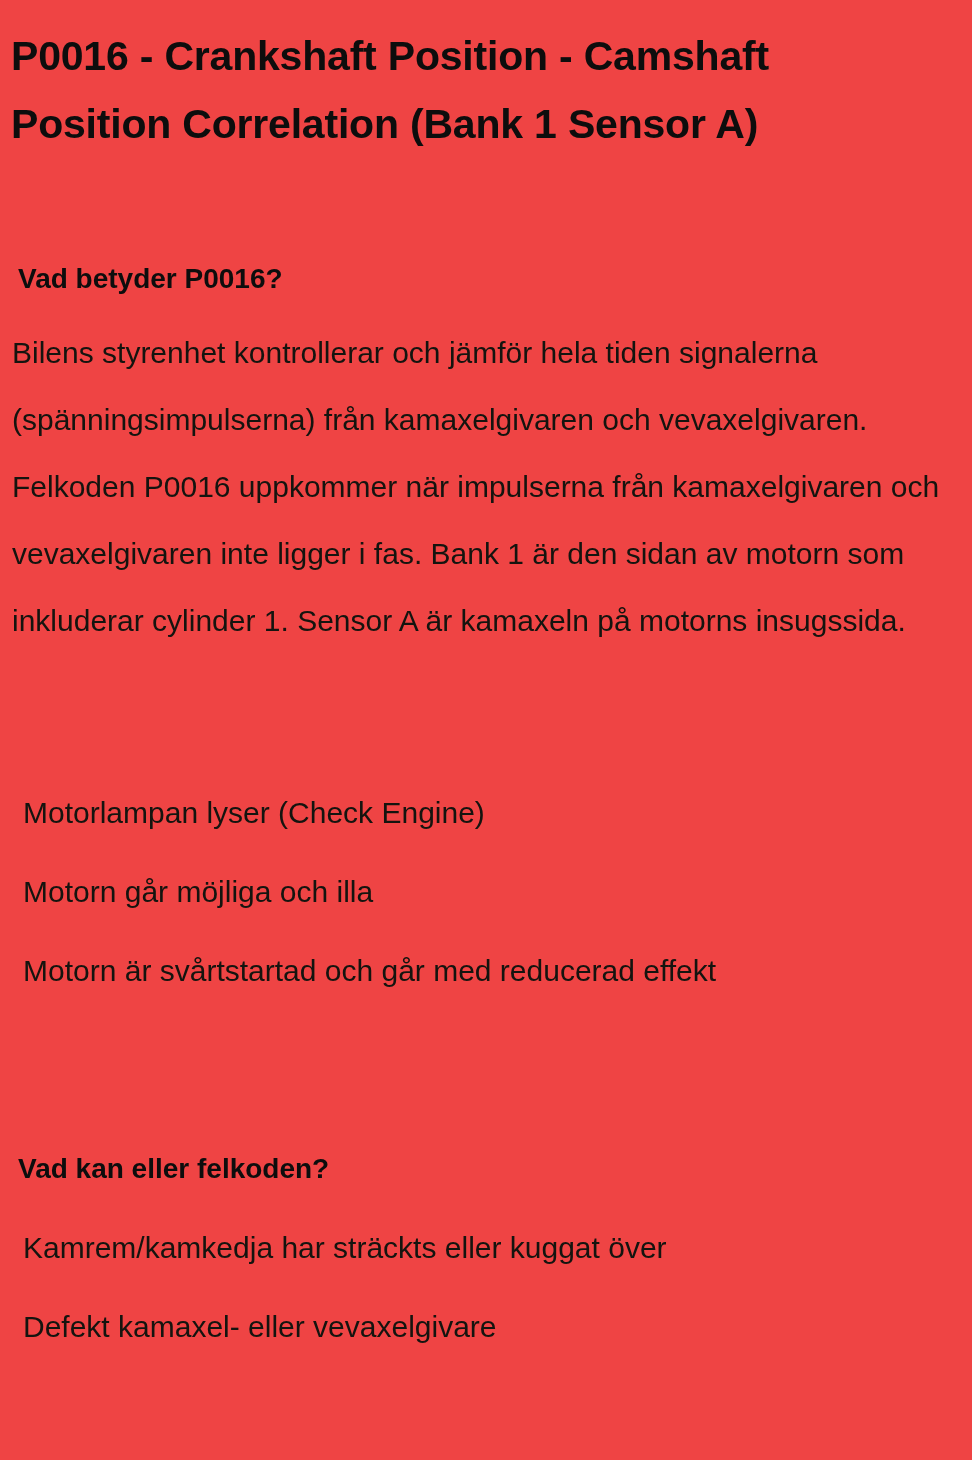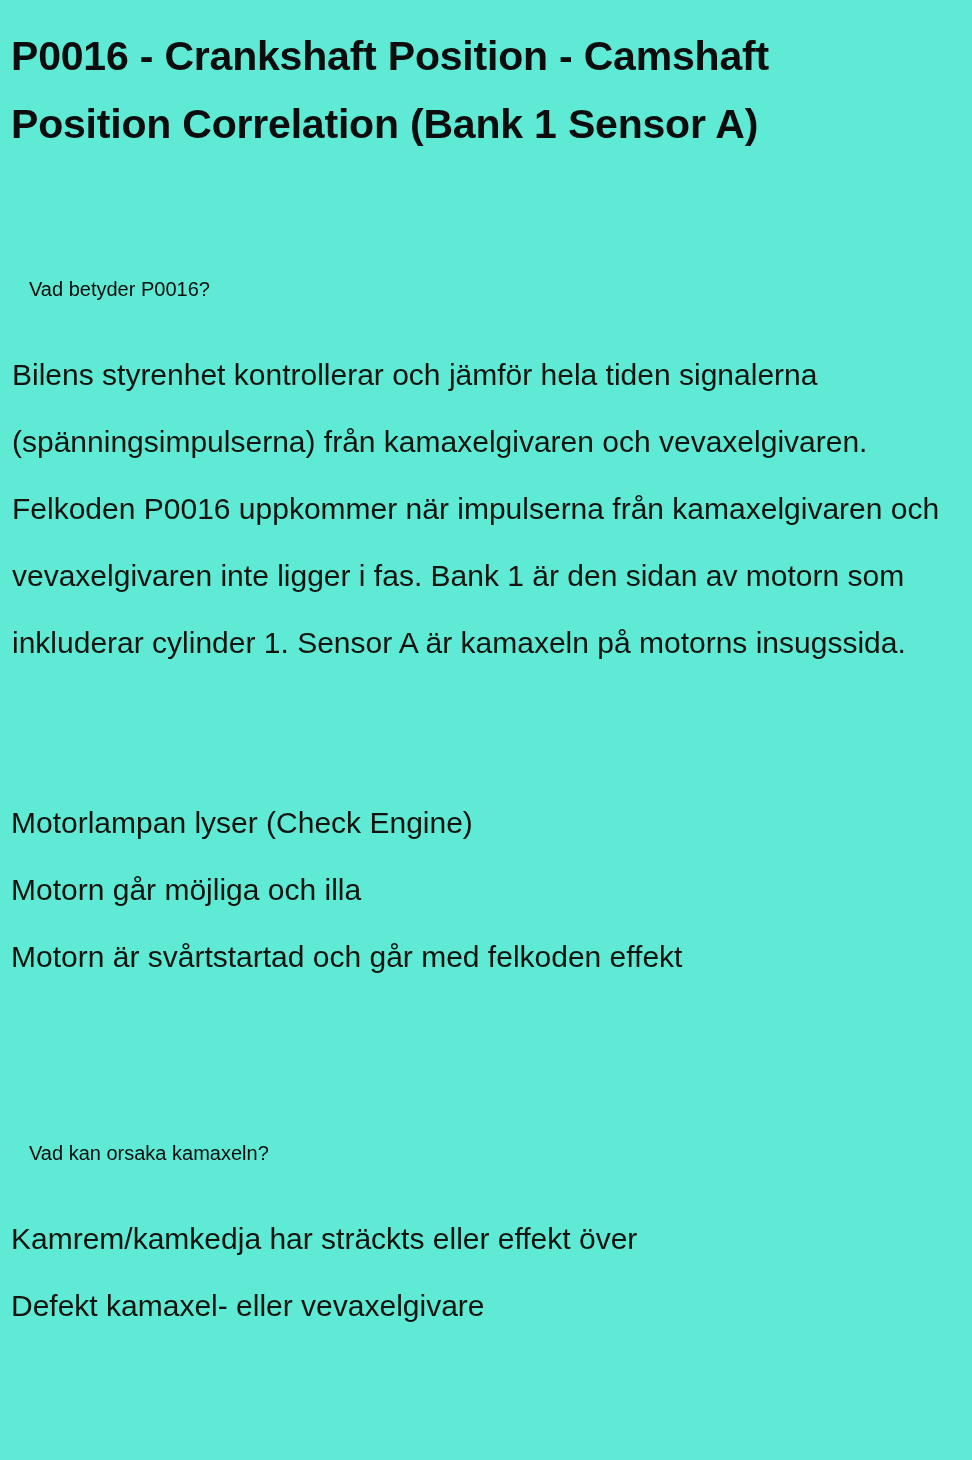--- a/index.html
+++ b/index.html
@@ -13,64 +13,64 @@
     overflow: hidden;
     font-family: "Liberation Sans", "DejaVu Sans", sans-serif;
     color: #111111;
     -webkit-font-smoothing: antialiased;
   }
   .page {
     box-sizing: border-box;
     width: 972px;
     height: 1460px;
     padding: 0 6px 0 11px;
-    background: #5eead4;
+    background: #ef4444;
   }
 
   .doc-title {
     margin: 0;
     padding-top: 22px;
     font-size: 41px;
     font-weight: 700;
     line-height: 68px;
     letter-spacing: -0.2px;
     color: #0d0d0d;
     max-width: 900px;
   }
 
   .section {
     margin: 0;
   }
   .section-gap-large { height: 80px; }
   .section-gap-block { height: 112px; }
 
   .section-heading {
-    margin: 18px;
-    font-size: 20px;
-    font-weight: 400;
+    margin: 7px;
+    font-size: 28px;
+    font-weight: 700;
     line-height: 67px;
     color: #0d0d0d;
   }
 
   .body-paragraph {
     margin: 1px;
     font-size: 30px;
     font-weight: 400;
     line-height: 67px;
     color: #14140f;
     max-width: 958px;
   }
 
   .plain-list {
     margin: 0;
     padding: 0;
     list-style: none;
   }
   .plain-list li {
-    margin: 0;
+    margin: 12px;
     padding: 0;
     font-size: 30px;
     font-weight: 400;
     line-height: 67px;
     color: #14140f;
     white-space: nowrap;
   }
 </style>
 </head>
 <body>
@@ -85,27 +85,27 @@
     <h2 class="section-heading">Vad betyder P0016?</h2>
     <p class="body-paragraph">Bilens styrenhet kontrollerar och jämför hela tiden signalerna (spänningsimpulserna) från kamaxelgivaren och vevaxelgivaren. Felkoden P0016 uppkommer när impulserna från kamaxelgivaren och vevaxelgivaren inte ligger i fas. Bank 1 är den sidan av motorn som inkluderar cylinder 1. Sensor A är kamaxeln på motorns insugssida.</p>
   </section>
 
   <div class="section-gap-block"></div>
 
   <section class="section">
     <ul class="plain-list">
       <li>Motorlampan lyser (Check Engine)</li>
       <li>Motorn går möjliga och illa</li>
-      <li>Motorn är svårtstartad och går med felkoden effekt</li>
+      <li>Motorn är svårtstartad och går med reducerad effekt</li>
     </ul>
   </section>
 
   <div class="section-gap-block"></div>
 
   <section class="section">
-    <h2 class="section-heading">Vad kan orsaka kamaxeln?</h2>
+    <h2 class="section-heading">Vad kan eller felkoden?</h2>
     <ul class="plain-list">
-      <li>Kamrem/kamkedja har sträckts eller effekt över</li>
+      <li>Kamrem/kamkedja har sträckts eller kuggat över</li>
       <li>Defekt kamaxel- eller vevaxelgivare</li>
     </ul>
   </section>
 
 </div>
 
 </body></html>

